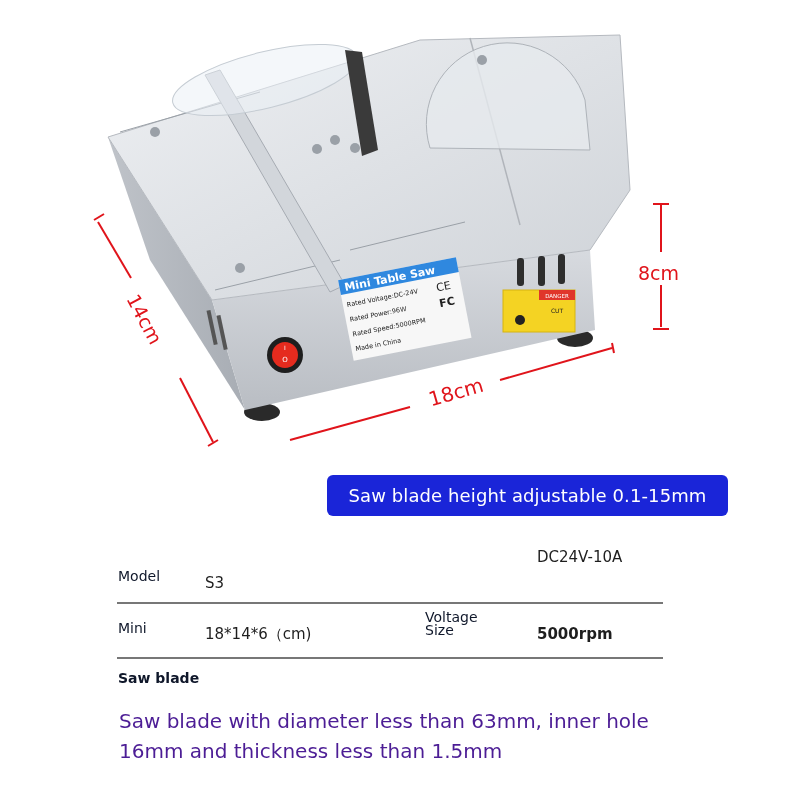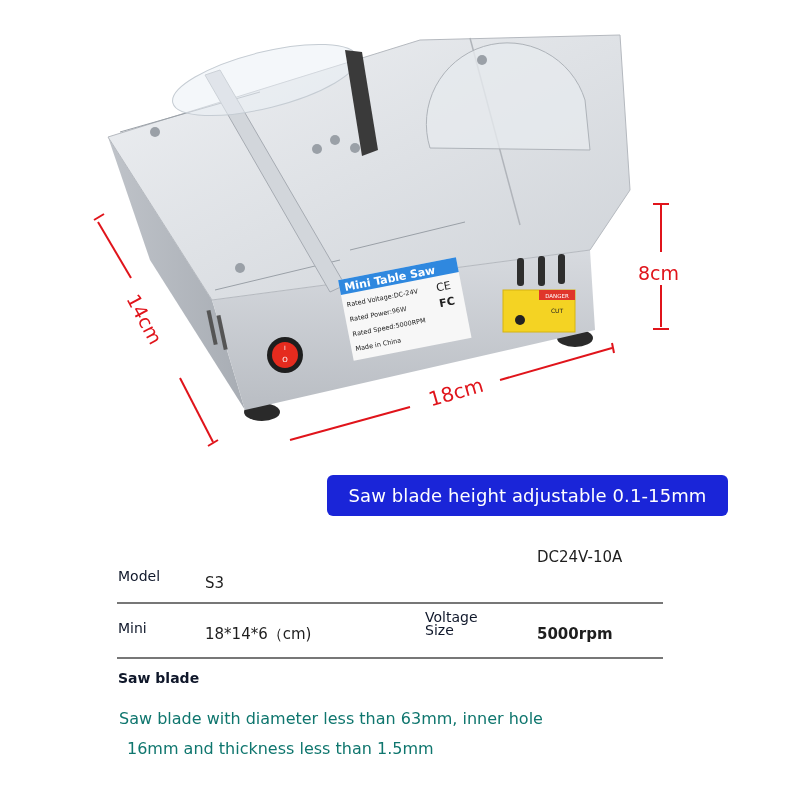--- a/index.html
+++ b/index.html
@@ -6,21 +6,21 @@
   body{width:800px;height:800px;position:relative;overflow:hidden;font-family:"DejaVu Sans","Liberation Sans",sans-serif;}
   
   #product{position:absolute;left:0;top:0;width:800px;height:460px;}
   .dim{position:absolute;color:#e0141b;font-family:"DejaVu Sans",sans-serif;font-size:19px;white-space:nowrap;}
   
   .pill{position:absolute;left:327px;top:475px;width:401px;height:41px;background:#1a25d8;border-radius:6px;color:#fff;font-size:18px;line-height:41px;text-align:center;letter-spacing:0.1px;}
   
   .spec-label{position:absolute;color:#0f172a;font-size:14px;font-family:"DejaVu Sans",sans-serif;}
   .spec-value{position:absolute;color:#1e1e1e;font-size:15px;font-family:"DejaVu Sans",sans-serif;}
   .rule{position:absolute;left:117px;width:546px;height:2px;background:#777;}
-  .desc{position:absolute;left:119px;color:#0f766e;font-size:16px;font-family:"DejaVu Sans",sans-serif;white-space:nowrap;}
+  .desc{position:absolute;left:119px;color:#4c1d95;font-size:20px;font-family:"DejaVu Sans",sans-serif;white-space:nowrap;}
 </style>
 </head>
 <body>
 
 <div id="product">
   <svg width="800" height="460" viewBox="0 0 800 460">
     <defs>
       <linearGradient id="top" x1="0" y1="0" x2="1" y2="1">
         <stop offset="0" stop-color="#eef0f3"></stop>
         <stop offset="1" stop-color="#cfd3d8"></stop>
@@ -129,14 +129,14 @@
   <div class="rule" style="top:602px;"></div>
 
   <div class="spec-label" style="left:118px;top:620px;">Mini</div>
   <div class="spec-value" style="left:205px;top:625px;">18*14*6（cm)</div>
   <div class="spec-label" style="left:425px;top:622px;">Size</div>
   <div class="spec-value" style="left:537px;top:625px;font-weight:bold;">5000rpm</div>
   <div class="rule" style="top:657px;"></div>
 
   <div class="spec-label" style="left:118px;top:670px;font-weight:bold;">Saw blade</div>
   <div class="desc" style="top:709px;">Saw blade with diameter less than 63mm, inner hole</div>
-  <div class="desc" style="top:739px;margin-left:8px;">16mm and thickness less than 1.5mm</div>
+  <div class="desc" style="top:739px;">16mm and thickness less than 1.5mm</div>
 </div>
 
 </body></html>

